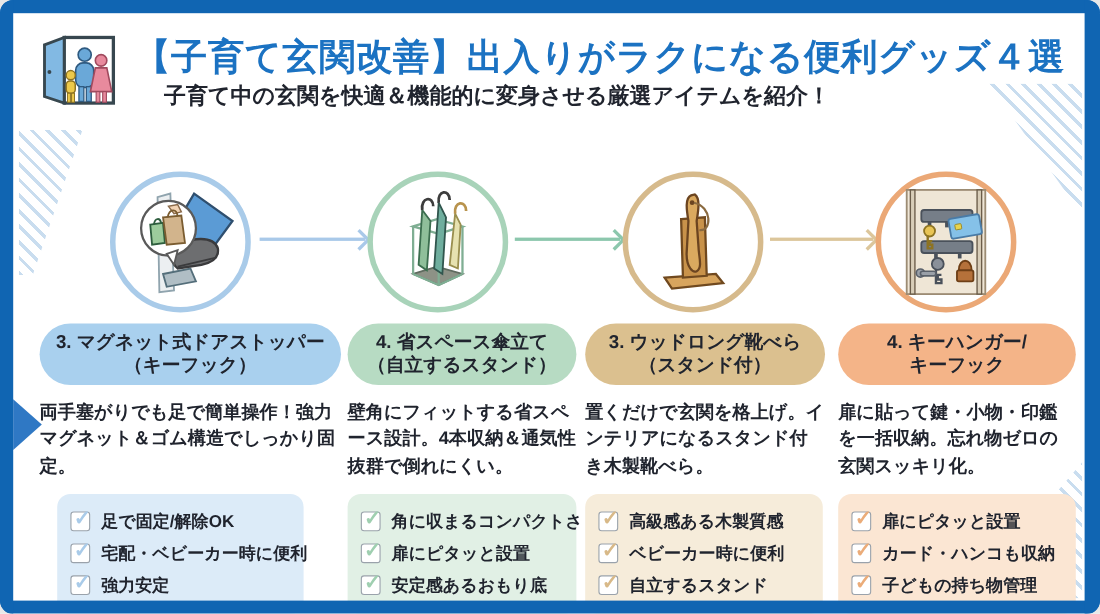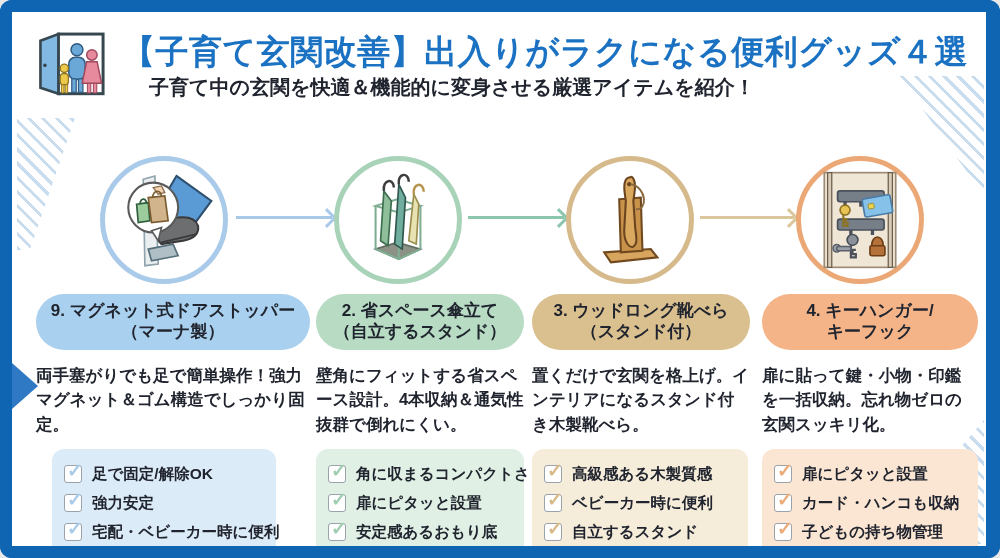--- a/index.html
+++ b/index.html
@@ -176,43 +176,43 @@
       <rect x="37" y="97" width="17" height="5" rx="2.5" fill="#9aa0a8" stroke="#5a616b" stroke-width="1.8"></rect>
     </svg>
   </div>
 
   <div class="arrow arr1"></div>
   <div class="arrow arr2"></div>
   <div class="arrow arr3"></div>
 
   <section class="col col1">
     <div class="pill pill1">
-      <div>9. マグネット式ドアストッパー</div>
-      <div>（マーナ製）</div>
+      <div>3. マグネット式ドアストッパー</div>
+      <div>（キーフック）</div>
     </div>
     <p class="desc">両手塞がりでも足で簡単操作！強力マグネット＆ゴム構造でしっかり固定。</p>
     <div class="card card1">
       <div class="check-row">
         <span class="cb cb-blue"></span>
         <span class="check-label">足で固定/解除OK</span>
       </div>
       <div class="check-row">
         <span class="cb cb-blue"></span>
+        <span class="check-label">宅配・ベビーカー時に便利</span>
+      </div>
+      <div class="check-row">
+        <span class="cb cb-blue"></span>
         <span class="check-label">強力安定</span>
-      </div>
-      <div class="check-row">
-        <span class="cb cb-blue"></span>
-        <span class="check-label">宅配・ベビーカー時に便利</span>
       </div>
     </div>
   </section>
 
   <section class="col col2">
     <div class="pill pill2">
-      <div>2. 省スペース傘立て</div>
+      <div>4. 省スペース傘立て</div>
       <div>（自立するスタンド）</div>
     </div>
     <p class="desc">壁角にフィットする省スペース設計。4本収納＆通気性抜群で倒れにくい。</p>
     <div class="card card2">
       <div class="check-row">
         <span class="cb cb-green"></span>
         <span class="check-label">角に収まるコンパクトさ</span>
       </div>
       <div class="check-row">
         <span class="cb cb-green"></span>

